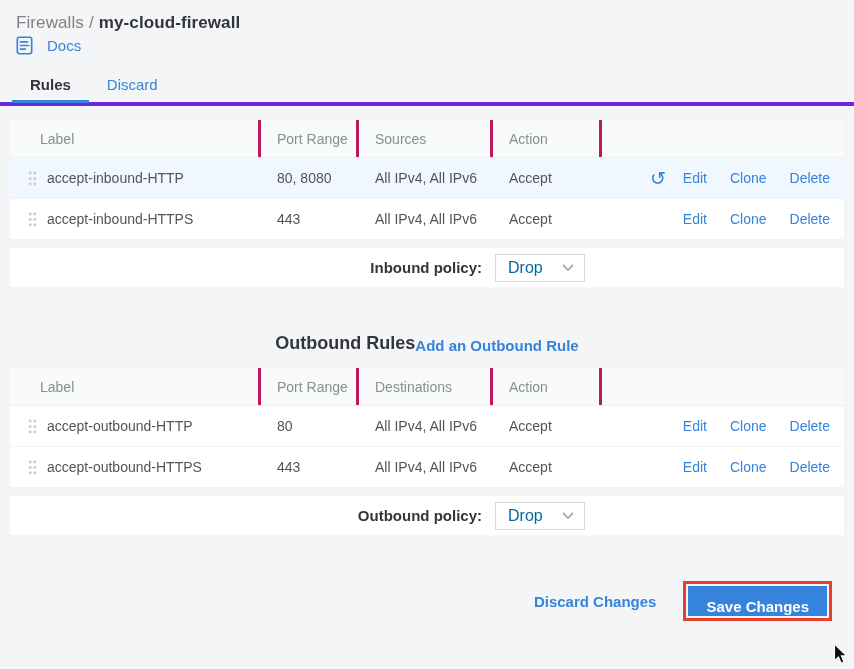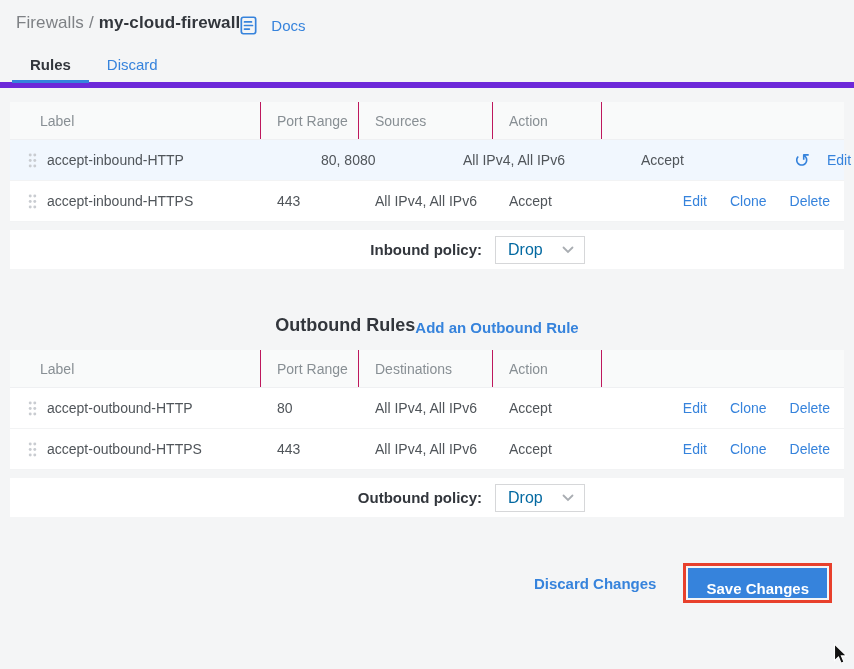--- a/index.html
+++ b/index.html
@@ -1,50 +1,50 @@
 <!DOCTYPE html>
 <html><head>
 <meta charset="utf-8">
 <style>
   * { margin:0; padding:0; box-sizing:border-box; }
   html,body { width:854px; height:669px; }
   body { font-family:"Liberation Sans", sans-serif; }
   .page { position:relative; width:854px; height:669px; background:#f4f5f6; overflow:hidden; }
 
   
-  .topbar { display:flex; align-items:flex-start; padding:13px 14px 0 16px; }
+  .topbar { display:flex; justify-content:space-between; align-items:flex-start; padding:13px 14px 0 16px;flex-direction:column; }
   .breadcrumb { font-size:17px; letter-spacing:.1px; }
   .crumb-root { color:#7e8185; }
   .crumb-sep { color:#7e8185; margin:0 5px; }
   .crumb-current { color:#32363c; font-weight:bold; }
   .docs-link { display:flex; align-items:center; gap:14px; color:#3683dc; font-size:15px; cursor:pointer; margin-top:3px; }
 
   
-  .tabs { display:flex; margin-top:15px; border-bottom:6px solid #6d28d9; padding-left:12px; }
+  .tabs { display:flex; margin-top:15px; border-bottom:4px solid #6d28d9; padding-left:12px; }
   .tab { padding:6px 18px 9px; font-size:15px; color:#3683dc; cursor:pointer; position:relative; }
   .tab.active { color:#32363c; font-weight:bold; }
   .tab.active::after { content:""; position:absolute; left:0; right:0; bottom:-1px; height:3px; background:#3683dc; }
 
   .content { margin:0 10px; }
 
   
   .section-head { display:flex; justify-content:space-between; align-items:flex-end; margin-top:26px; }
   .section-head.outbound-head { margin-top:46px;justify-content:center; }
   .section-title { font-size:18px; font-weight:bold; color:#32363c; }
   .add-link { font-size:15px; font-weight:bold; color:#3683dc; cursor:pointer; }
 
   
   .table { margin-top:14px; background:#fff; }
   .trow, .theader { display:grid; grid-template-columns:251px 98px 134px 109px 1fr; align-items:center; }
   .theader { height:38px; background:#f9fafa; border-bottom:1px solid #eff0f2; }
-  .theader .hcell { font-size:14px; color:#888f94; padding-left:16px; height:100%; display:flex; align-items:center; border-right:1px solid #be185d; }
+  .theader .hcell { font-size:14px; color:#888f94; padding-left:16px; height:100%; display:flex; align-items:center; border-right:3px solid #be185d; }
   .theader .hcell:first-child { padding-left:30px; }
   .theader .hcell:last-child { border-right:none; }
   .trow { height:41px; background:#fff; border-bottom:1px solid #f2f3f4; font-size:14px; color:#50555a; }
-  .trow.modified { background:#f1f7fe;gap:44px; }
+  .trow.modified { background:#f1f7fe; }
   .cell { padding-left:16px; }
   .c-label { display:flex; align-items:center; gap:9px; padding-left:17px; }
   .drag { display:inline-flex; cursor:grab; }
   .c-actions { display:flex; justify-content:flex-end; align-items:center; gap:23px; padding-right:14px; }
   .rlink { color:#3683dc; cursor:pointer; }
   .undo { color:#3683dc; font-family:"DejaVu Sans", sans-serif; font-size:19px; line-height:19px; cursor:pointer; margin-right:-6px; }
 
   
   .policy-row { margin-top:8px; height:39px; background:#fff; display:flex; align-items:center; justify-content:flex-end; padding-right:259px; }
   .policy-label { font-size:15px; font-weight:bold; color:#32363c; margin-right:13px; }

